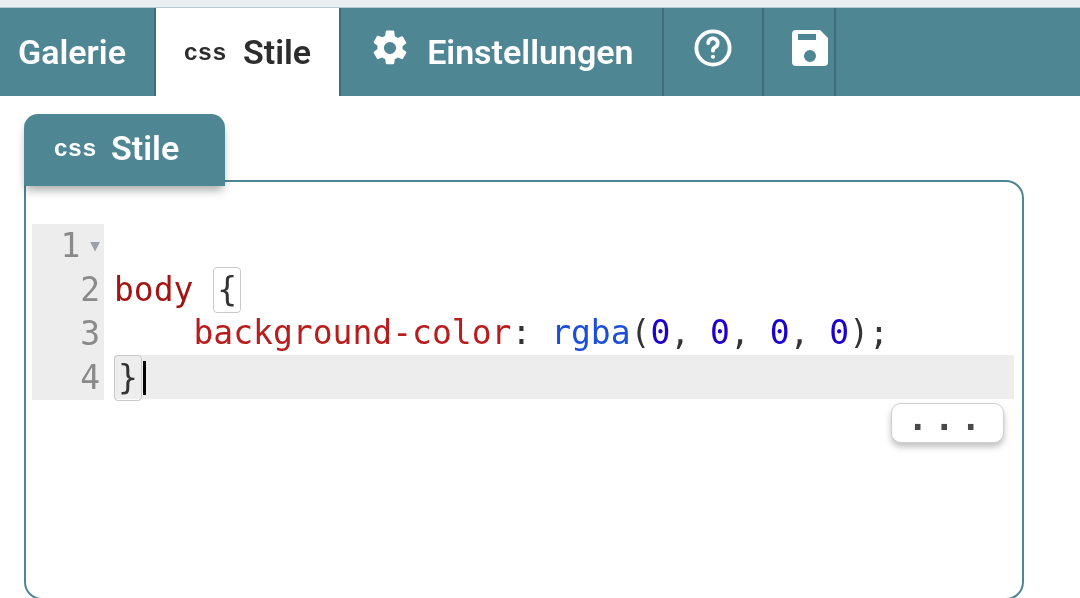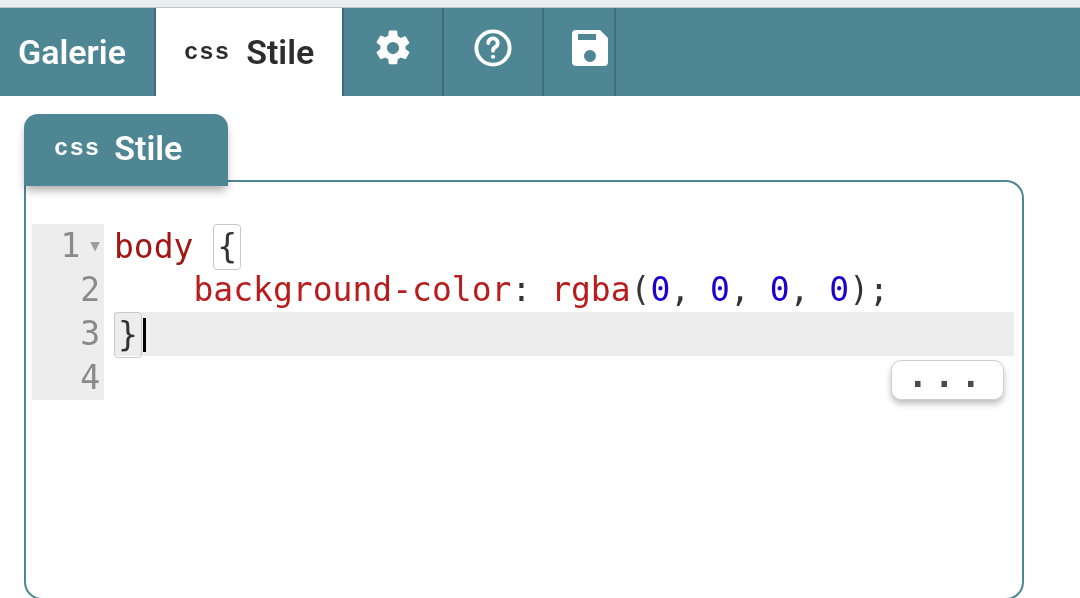--- a/index.html
+++ b/index.html
@@ -36,21 +36,21 @@
     white-space:nowrap;
     cursor:pointer;
   }
   .tab.first { padding-left:18px; }
   .tab.active {
     background:#fff;
     color:#2d2d2d;
   }
   .tab.active .css-badge { color:#2d2d2d; }
   .css-badge {
-    font-family: Liberation Mono, monospace;
+    font-family: Liberation Sans, sans-serif;
     font-size:24px;
     font-weight:900;
     letter-spacing:1px;
     text-transform:lowercase;
   }
   .tab svg { flex-shrink:0; }
   .tab.save { padding-left:22px; padding-right:0; }
 
   
   .workspace {
@@ -97,26 +97,26 @@
   .gutter {
     background:#ededed;
     color:#8a8a8a;
     text-align:right;
     padding:0 4px 0 10px;
     user-select:none;
     min-width:72px;
   }
   .gutter .ln { height:44px; display:flex; align-items:center; justify-content:flex-end; gap:6px; }
   .fold { color:#9aa0a6; font-size:16px; line-height:1; margin-left:4px;}
-  .code { flex:1; padding-left:10px; position:relative; }
+  .code { flex:1; padding-left:10px; position:relative;margin-top:43px; }
   .code-line { height:44px; white-space:pre; }
   .code-line.active { background:#ededed; margin-right:8px;}
   .tok-tag   { color:#a31515; }
   .tok-prop  { color:#b91c1c; }
-  .tok-func  { color:#b91c1c; }
+  .tok-func  { color:#1d4ed8; }
   .tok-num   { color:#1c00cf; }
   .tok-val   { color:#008000; }
   .brace-box { display:inline-block; border:1px solid #c9c9c9; border-radius:4px; padding:0 3px; }
   .caret { display:inline-block; width:3px; height:34px; background:#000; vertical-align:-6px; margin-left:1px;}
   .ellipsis-btn {
     position:absolute;
     right:18px;
     top:136px;
     background:#fff;
     border:1px solid #d0d0d0;
@@ -143,20 +143,21 @@
   <div class="tab active">
     <span class="css-badge">css</span>
     <span>Stile</span>
   </div>
   <div class="tab">
     <span>
       <svg width="42" height="42" viewBox="0 0 24 24" fill="#fff">
           <path d="M19.14 12.94a7.14 7.14 0 0 0 .05-.94 7.14 7.14 0 0 0-.05-.94l2.03-1.58a.5.5 0 0 0 .12-.64l-1.92-3.32a.5.5 0 0 0-.6-.22l-2.39.96a7.03 7.03 0 0 0-1.62-.94l-.36-2.54A.5.5 0 0 0 13.9 2h-3.8a.5.5 0 0 0-.5.42l-.36 2.54c-.58.24-1.12.55-1.62.94l-2.39-.96a.5.5 0 0 0-.6.22L2.71 8.48a.5.5 0 0 0 .12.64l2.03 1.58c-.03.31-.05.63-.05.94s.02.63.05.94L2.83 14.16a.5.5 0 0 0-.12.64l1.92 3.32c.13.22.39.31.6.22l2.39-.96c.5.39 1.04.7 1.62.94l.36 2.54c.04.24.25.42.5.42h3.8c.25 0 .46-.18.5-.42l.36-2.54c.58-.24 1.12-.55 1.62-.94l2.39.96c.21.09.47 0 .6-.22l1.92-3.32a.5.5 0 0 0-.12-.64l-2.03-1.58zM12 15.5A3.5 3.5 0 1 1 12 8.5a3.5 3.5 0 0 1 0 7z"></path>
         </svg>
     </span>
+    <span>Einstellungen</span>
   </div>
   <div class="tab">
     <span>
       <svg width="42" height="42" viewBox="0 0 24 24" fill="none" stroke="#fff" stroke-width="2.2">
           <circle cx="12" cy="12" r="9.5"></circle>
           <path d="M9.3 9.2a2.7 2.7 0 1 1 3.9 2.4c-.9.5-1.2 1-1.2 1.9" stroke-linecap="round"></path>
           <circle cx="12" cy="17" r="1.2" fill="#fff" stroke="none"></circle>
         </svg>
     </span>
   </div>

